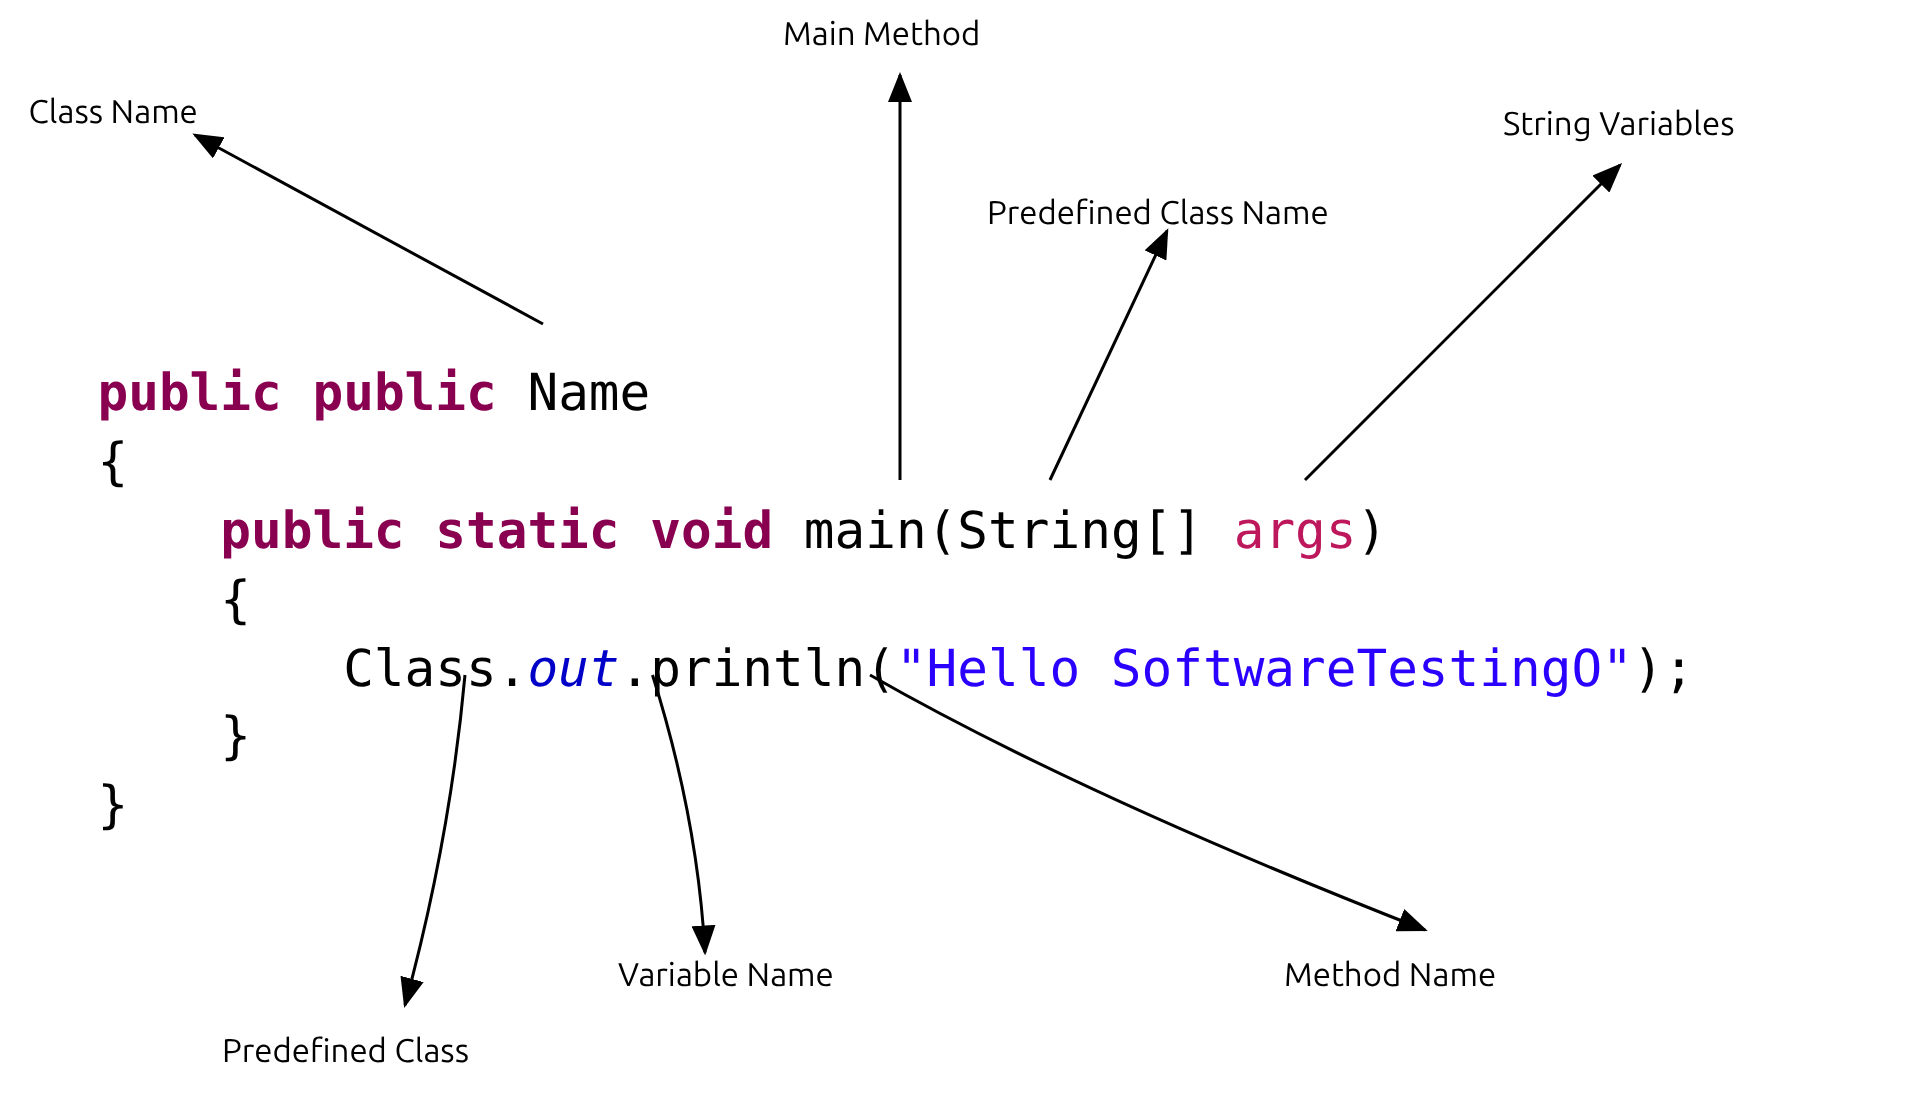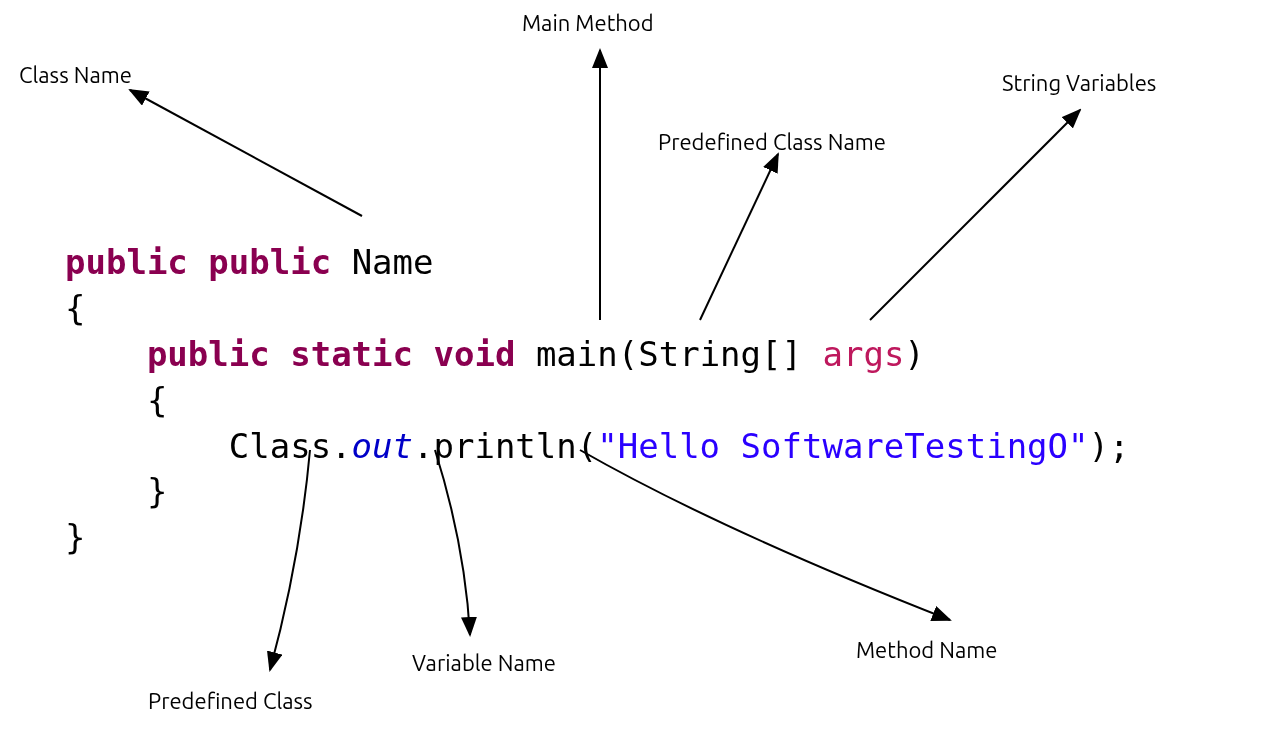--- a/index.html
+++ b/index.html
@@ -41,21 +41,21 @@
     }
   </style>
 </head>
 <body>
 
 <div class="label" style="left:19px; top:50px;margin-top:12px;">Class Name</div>
 <div class="label" style="left:522px; top:10px;">Main Method</div>
 <div class="label" style="left:658px; top:115px;margin-top:14px;">Predefined Class Name</div>
 <div class="label" style="left:1002px; top:70px;">String Variables</div>
 <div class="label" style="left:148px; top:688px;">Predefined Class</div>
-<div class="label" style="left:412px; top:650px;">Variable Name</div>
+<div class="label" style="left:412px; top:637px;">Variable Name</div>
 <div class="label" style="left:856px; top:637px;text-align:center;">Method Name</div>
 
 <div class="code-block"><span class="kw">public</span><span class="plain"> </span><span class="kw">public</span><span class="plain"> </span><span class="plain">Name</span>
 <span class="plain">{</span>
     <span class="kw">public</span><span class="plain"> </span><span class="kw">static</span><span class="plain"> </span><span class="kw">void</span><span class="plain"> </span><span class="plain">main(String[] </span><span class="param">args</span><span class="plain">)</span>
     <span class="plain">{</span>
         <span class="plain">Class.</span><span class="field">out</span><span class="plain">.println(</span><span class="str">"Hello SoftwareTestingO"</span><span class="plain">);</span>
     <span class="plain">}</span>
 <span class="plain">}</span></div>
 

